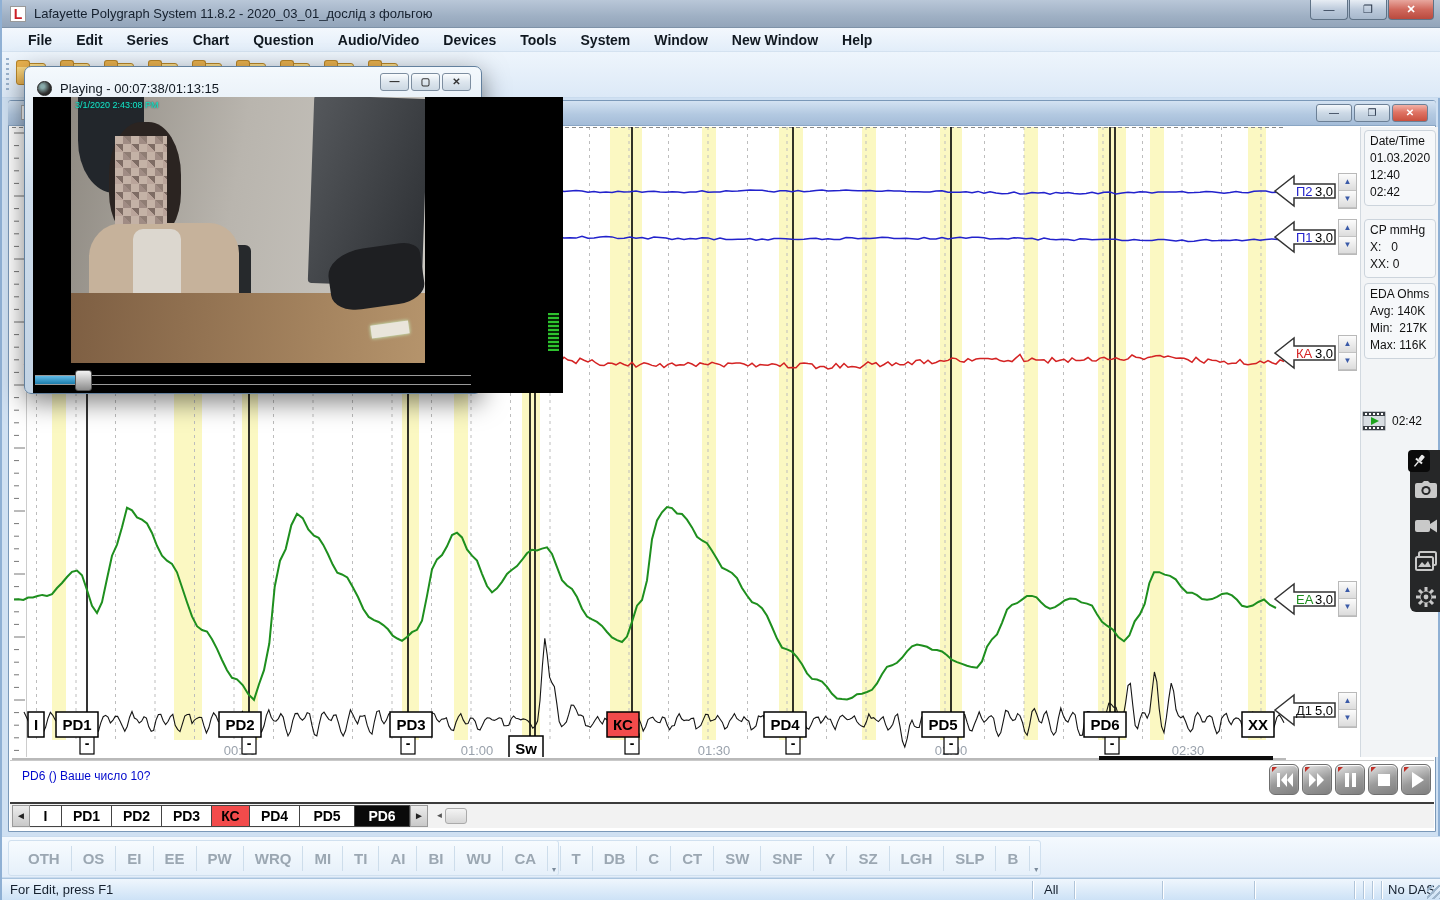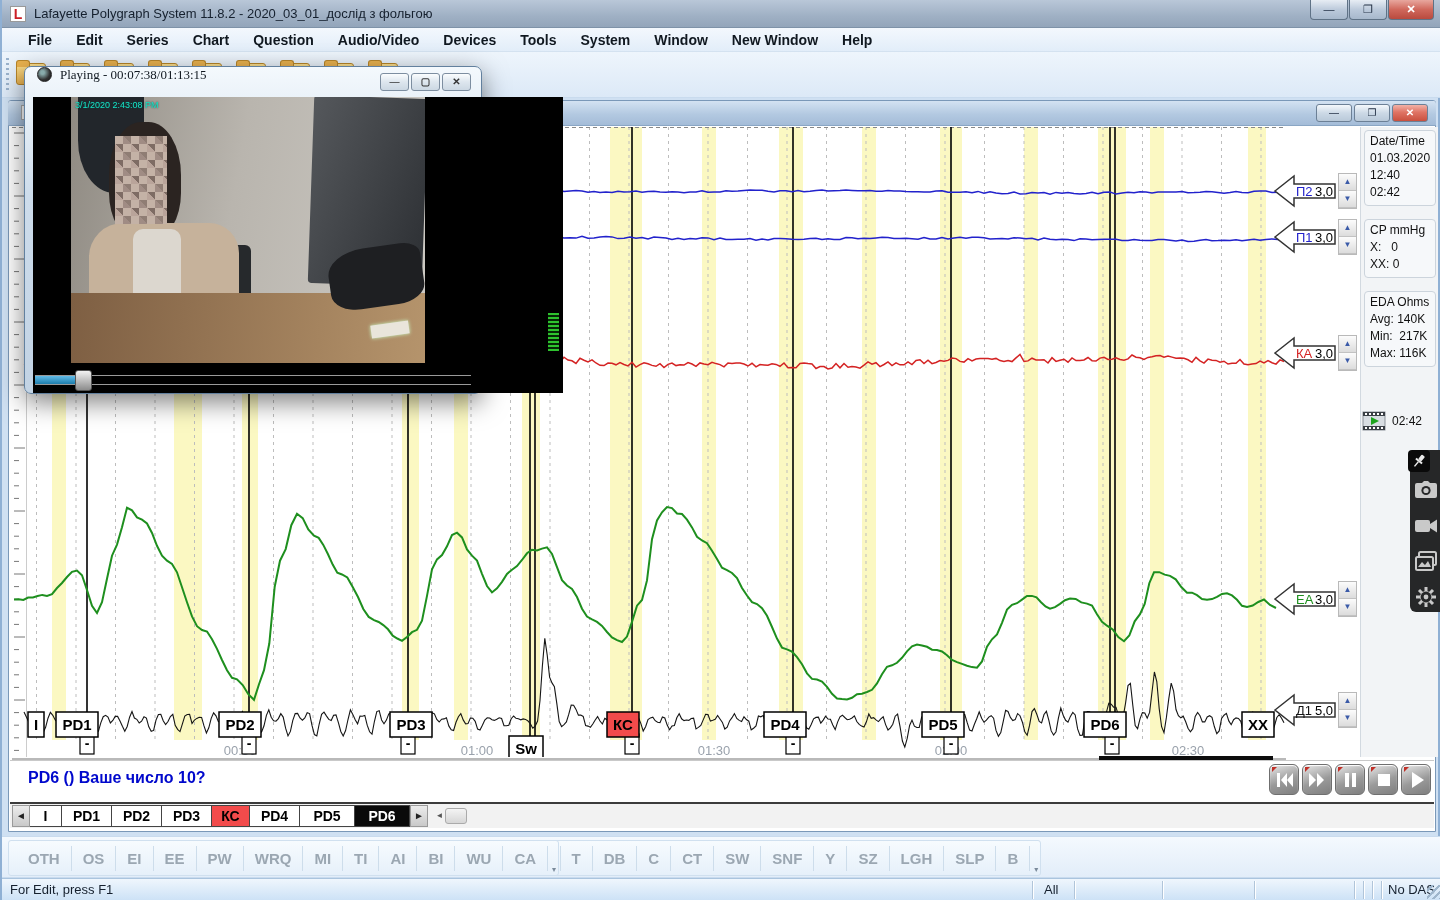--- a/index.html
+++ b/index.html
@@ -71,21 +71,21 @@
   .clip-time { font-size:12px; color:#111; margin-left:6px; }
 
   
   .dark-panel { left:1408px; top:450px; width:30px; height:162px; background:#262728;
     border-radius:6px 0 0 6px; }
   .pin-badge { left:1406px; top:450px; width:22px; height:22px; background:#0a0a0a; border-radius:4px; }
   .side-icon { position:absolute; left:1412px; width:24px; height:24px; }
 
   
   .question-bar { left:8px; top:760px; width:1424px; height:40px; background:#fff; border-top:1px solid #c9c9c9; }
-  .question-text { position:absolute; left:18px; top:8px; font-size:16px; font-weight:bold; }
+  .question-text { position:absolute; left:12px; top:8px; font-size:12px; font-weight:normal; }
   .playback { left:1264px; top:764px; display:flex; }
   .pb-btn { position:relative; width:30px; height:31px; margin-left:3px; border:1px solid #6f6f6f; border-radius:6px;
     background:linear-gradient(160deg,#e8e8e8,#9a9a9a 55%,#7f7f7f); box-shadow:inset 0 1px 1px #fff; }
   .pb-btn .dot { position:absolute; left:2px; top:2px; width:0; height:0;
     border-left:5px solid #c03028; border-bottom:5px solid transparent; }
   .pb-glyph { position:absolute; left:0; top:0; }
 
   
   .tabbar { left:8px; top:802px; width:1424px; height:26px; background:#f2f2f2; border-top:2px solid #3c3c3c;
     display:flex; align-items:center; }
@@ -111,21 +111,21 @@
     background:linear-gradient(#eff6fd,#cde2f6); border-top:1px solid #aac4de; font-size:13px; color:#15202e; }
   .sb-text { position:absolute; top:3px; }
   .sb-sep { position:absolute; top:2px; width:1px; height:18px; background:#b0c5da; box-shadow:1px 0 0 #fff; }
   .grip { position:absolute; right:1px; bottom:1px; width:14px; height:14px;
     background:repeating-linear-gradient(135deg, transparent 0 3px, #9fb6cc 3px 5px); }
 
   
   .video-window { left:22px; top:66px; width:458px; height:328px; z-index:50;
     background:linear-gradient(#f4f9fd,#cddceb 40%,#c2d3e4); border:1px solid #62809e; border-radius:7px;
     box-shadow:0 8px 26px rgba(0,0,0,.5); }
-  .vw-title { position:absolute; left:0; top:0; width:100%; height:29px; display:flex; align-items:flex-start;font-family:Liberation Serif, serif; }
+  .vw-title { position:absolute; left:0; top:0; width:100%; height:29px; display:flex; align-items:flex-end; }
   .vw-title-text { font-size:13px; color:#101820; margin-left:8px; }
   .webcam-ico { width:15px; height:15px; margin-left:12px; border-radius:50%;
     background:radial-gradient(circle at 35% 35%, #8aa 15%, #333 60%, #111); border:1px solid #222; }
   .vw-btns { position:absolute; right:10px; top:6px; display:flex; }
   .vw-btn { width:29px; height:18px; border:1px solid #7d8ea0; border-radius:3px; margin-left:2px;
     background:linear-gradient(#fbfdfe,#dde6ee 50%,#ccd8e3); font-size:10px; color:#333;
     text-align:center; line-height:16px; font-weight:bold; }
   .vw-content { position:absolute; left:8px; top:30px; width:530px; height:296px; background:#000; overflow:hidden; }
   .vframe { position:absolute; left:38px; top:0; width:354px; height:266px; overflow:hidden;
     background:linear-gradient(100deg,#8f8a82,#b9b5ae 45%,#cdcac4); }
@@ -445,21 +445,21 @@
         <div class="rp-title">Date/Time</div>
         <div class="rp-line">01.03.2020</div>
         <div class="rp-line">12:40</div>
         <div class="rp-line">02:42</div>
       </div>
       <div class="rp-group" style="top: 92px;">
         <div class="rp-title">CP mmHg</div>
         <div class="rp-line">X:   0</div>
         <div class="rp-line">XX: 0</div>
       </div>
-      <div class="rp-group" style="top: 164px;">
+      <div class="rp-group" style="top: 156px;">
         <div class="rp-title">EDA Ohms</div>
         <div class="rp-line">Avg: 140K</div>
         <div class="rp-line">Min:  217K</div>
         <div class="rp-line">Max: 116K</div>
       </div>
     </div>
   <div class="abs clip-row">
     <svg width="24" height="20">
       <rect x="1" y="1" width="22" height="18" fill="#d8dde2" stroke="#8a9098"></rect>
       <rect x="1" y="1" width="22" height="4" fill="#3a3f45"></rect>

